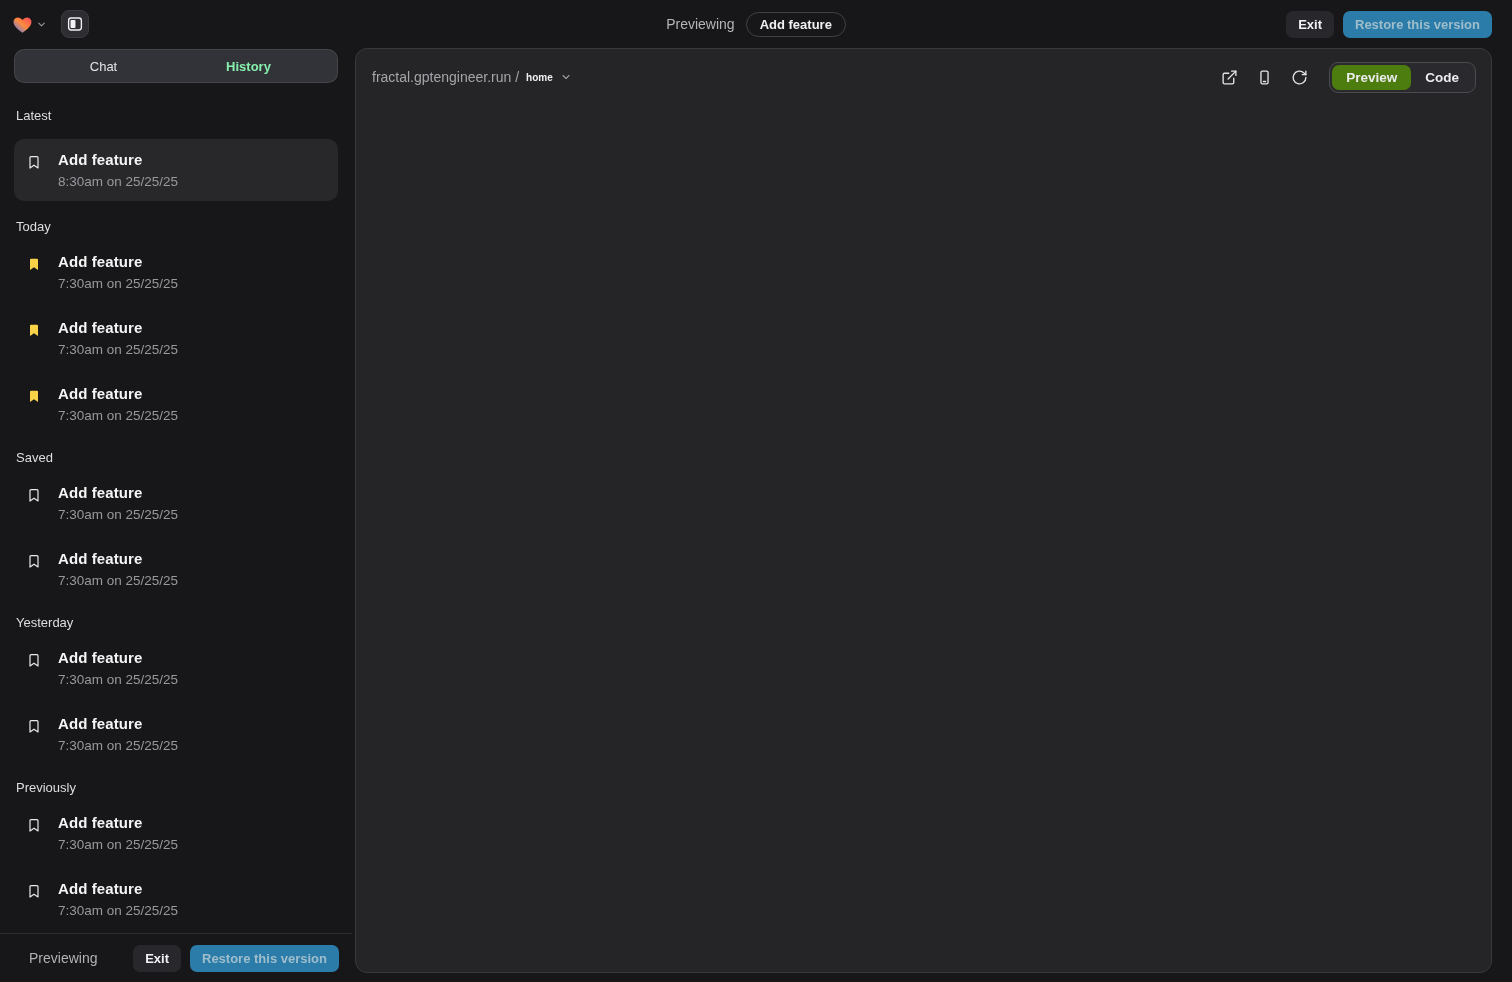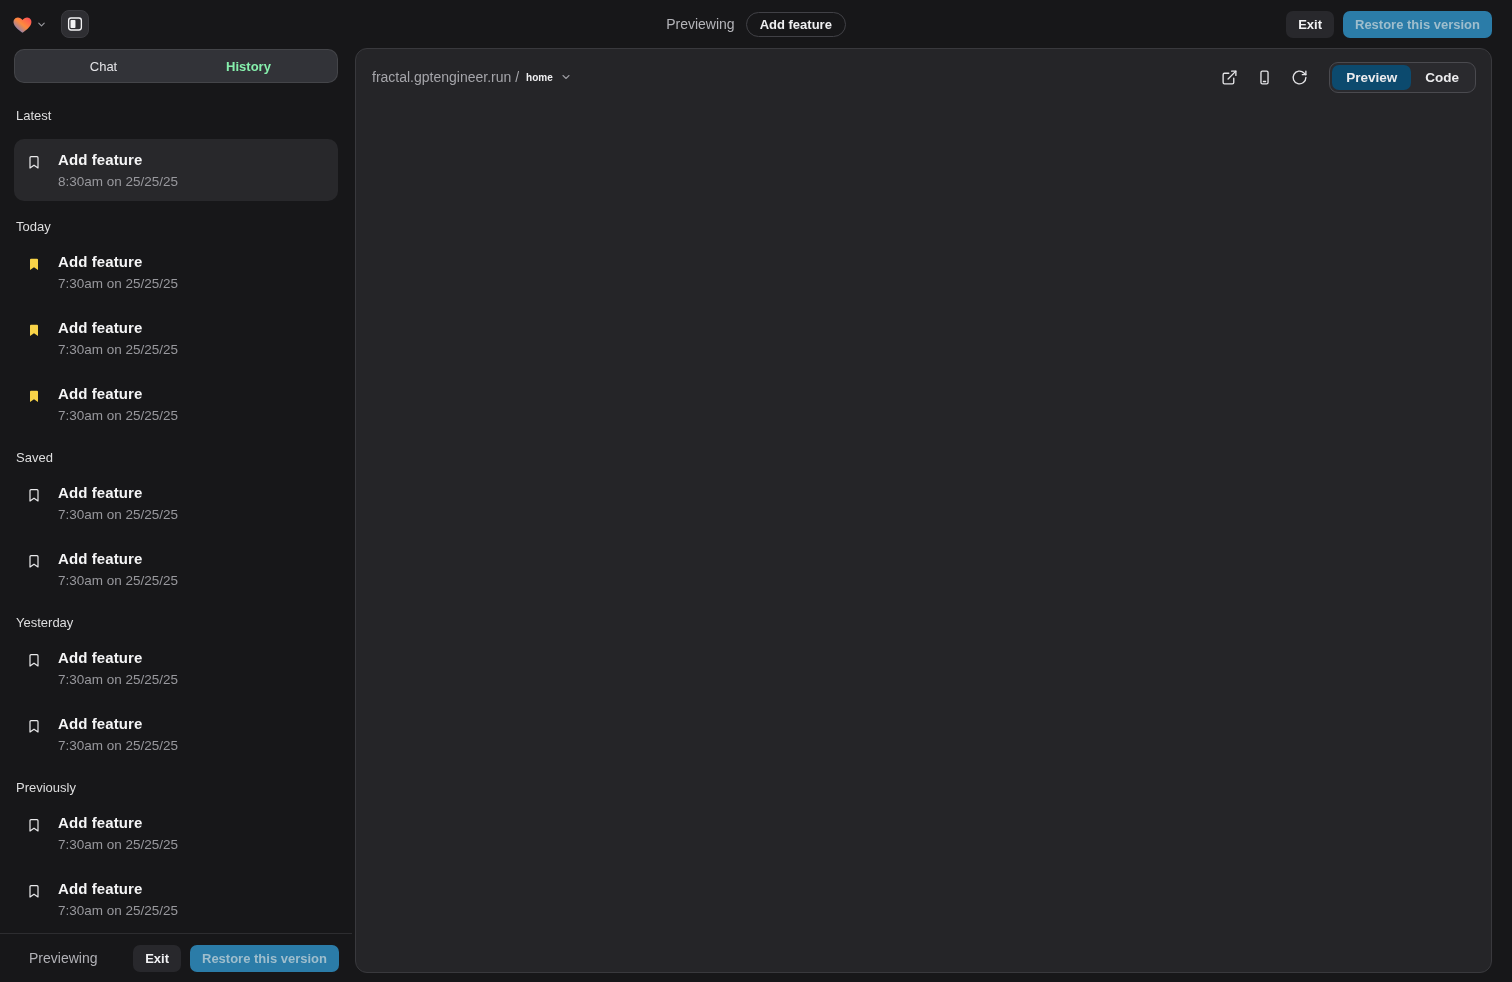--- a/index.html
+++ b/index.html
@@ -97,21 +97,21 @@
   }
   .seg-view {
     margin-left: 9px; display: flex; padding: 2px; height: 31px;
     background: #2a2a2e; border: 1px solid #4a4a4f; border-radius: 9px;
   }
   .seg-view .vtab {
     display: flex; align-items: center; justify-content: center;
     padding: 0 14px; font-size: 13.5px; font-weight: 600; color: #ececee;
     border-radius: 7px; cursor: pointer;
   }
-  .seg-view .vtab.active { background: #0c4a6e; }
+  .seg-view .vtab.active { background: #4d7c0f; }
   .preview-body { position: absolute; left: 0; right: 0; top: 48px; bottom: 0; }
 </style>
 </head>
 <body>
 
 <div class="topbar">
   <div class="topbar-left">
     <button class="logo-btn">
       <span style="display:inline-flex;">
         <svg width="21" height="21" viewBox="0 0 24 24">

